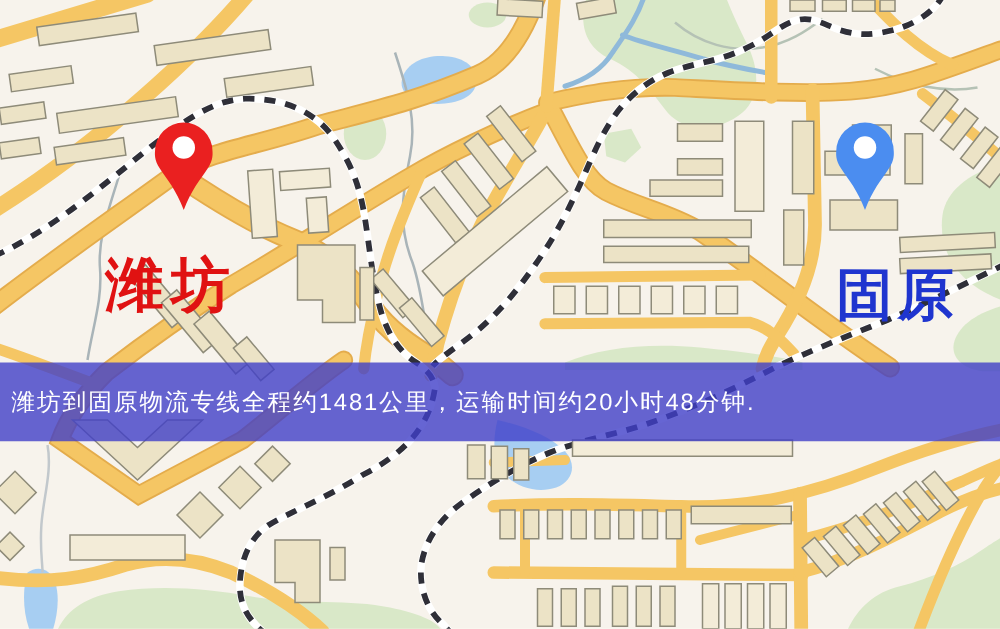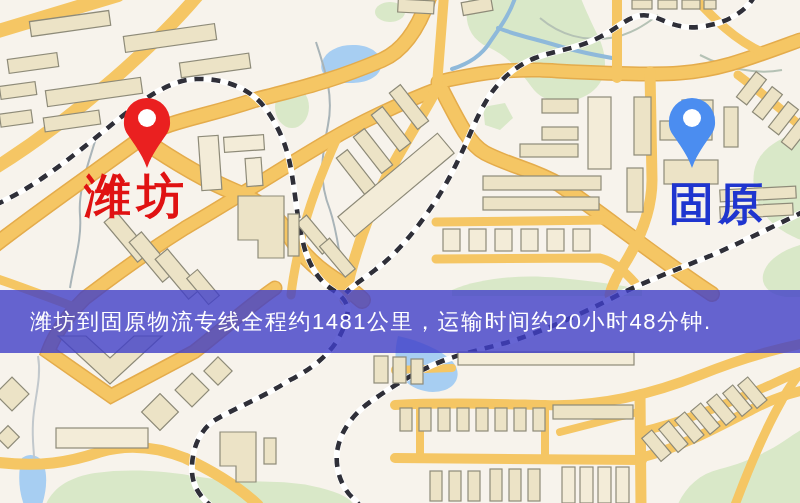--- a/index.html
+++ b/index.html
@@ -9,26 +9,26 @@
   .park{fill:var(--park,#d9e8c8);stroke:none;}
   .wat{fill:var(--water,#a7cef2);stroke:none;}
   .stream{fill:none;stroke:#a9b4b8;stroke-width:2;}
   .river{fill:none;stroke:#8fb9da;stroke-width:4;stroke-linecap:round;}
   .roadc{fill:none;stroke:var(--roadc,#e4ac4c);stroke-linecap:round;}
   .road{fill:none;stroke:var(--road,#f5c664);stroke-linecap:round;}
   .rwb{fill:none;stroke:var(--rwl,#ffffff);stroke-width:6;stroke-linecap:butt;}
   .rwd{fill:none;stroke:var(--rwd,#2f2f38);stroke-width:4.6;stroke-dasharray:9 8;}
   .bld{fill:var(--bld,#ece3c6);stroke:var(--blds,#8e8b79);stroke-width:1.2;}
   .bld2{fill:#f3ecd8;stroke:var(--blds,#8e8b79);stroke-width:1.2;}
-  .maplabel{position:absolute;font-weight:bold;line-height:1;white-space:nowrap;}
+  .maplabel{position:absolute;font-weight:bold;line-height:1;white-space:nowrap;margin-top:32px;}
   #label-weifang{left:84px;top:172px;font-size:47px;letter-spacing:6px;color:var(--olc,#e01212);}
   #label-guyuan{left:669px;top:181px;font-size:45px;letter-spacing:4px;color:var(--dlc,#1f35cf);}
   #banner{position:absolute;left:0;top:290px;width:800px;height:63px;
           background:var(--bbg,rgba(64,62,200,0.8));display:flex;align-items:center;}
-  #banner span{color:var(--btc,#ffffff);font-size:22px;letter-spacing:1.5px;padding-left:30px;}
+  #banner span{color:var(--btc,#ffffff);font-size:19px;letter-spacing:1.5px;padding-left:9px;}
 </style>
 </head>
 <body>
 
 <div id="stage" style="--bg: #f7f3ec; --road: #f5c664; --roadc: #e4ac4c; --bld: #ece3c6; --blds: #8e8b79; --park: #d9e8c8; --water: #a7cef2; --rwd: #2f2f38; --rwl: #ffffff; --olc: #e01212; --dlc: #1f35cf; --bbg: rgba(64,62,200,0.8); --btc: #ffffff;">
 <svg id="mapsvg" width="800" height="503" viewBox="0 0 800 503">
 
   <g>
     <path class="park" d="M470,-4 C462,18 468,38 488,47 C510,57 520,72 534,90 C550,108 578,104 594,90 C610,76 606,52 598,36 C590,20 584,6 580,-4 Z"></path>
     <ellipse class="park" cx="390" cy="12" rx="15" ry="10"></ellipse>

